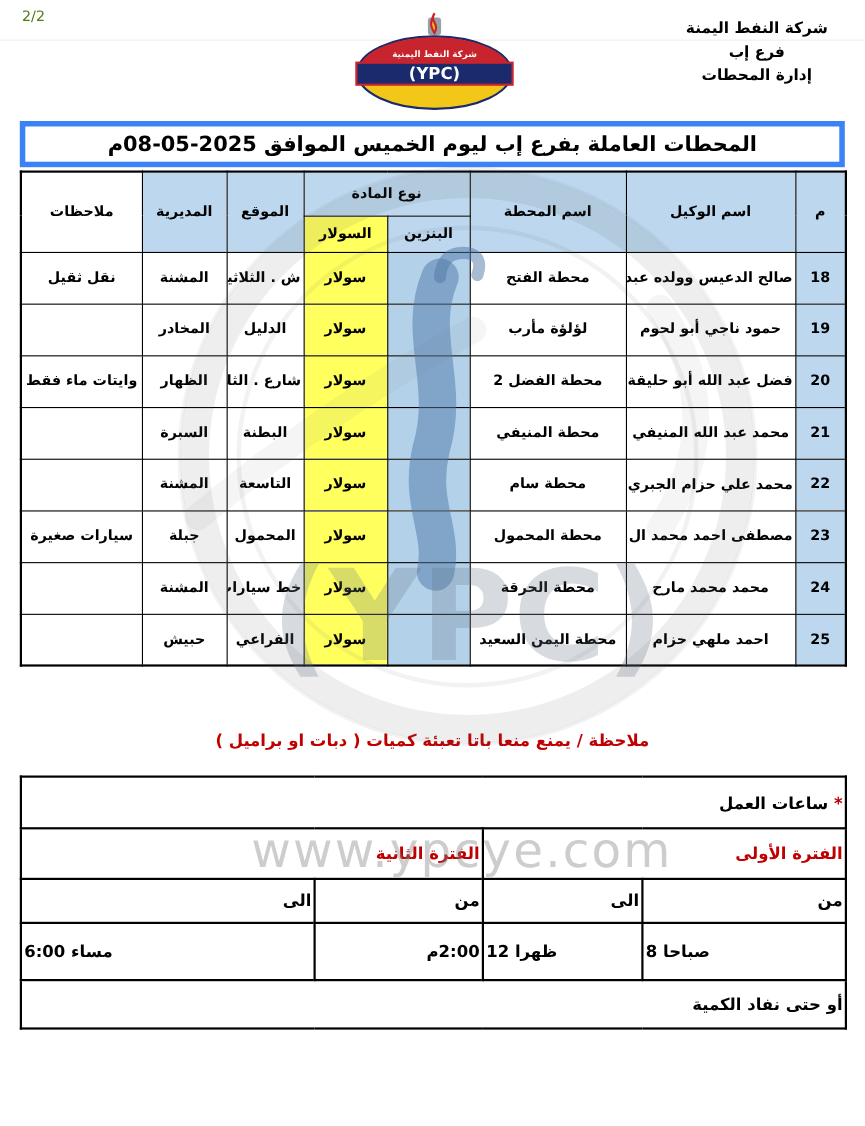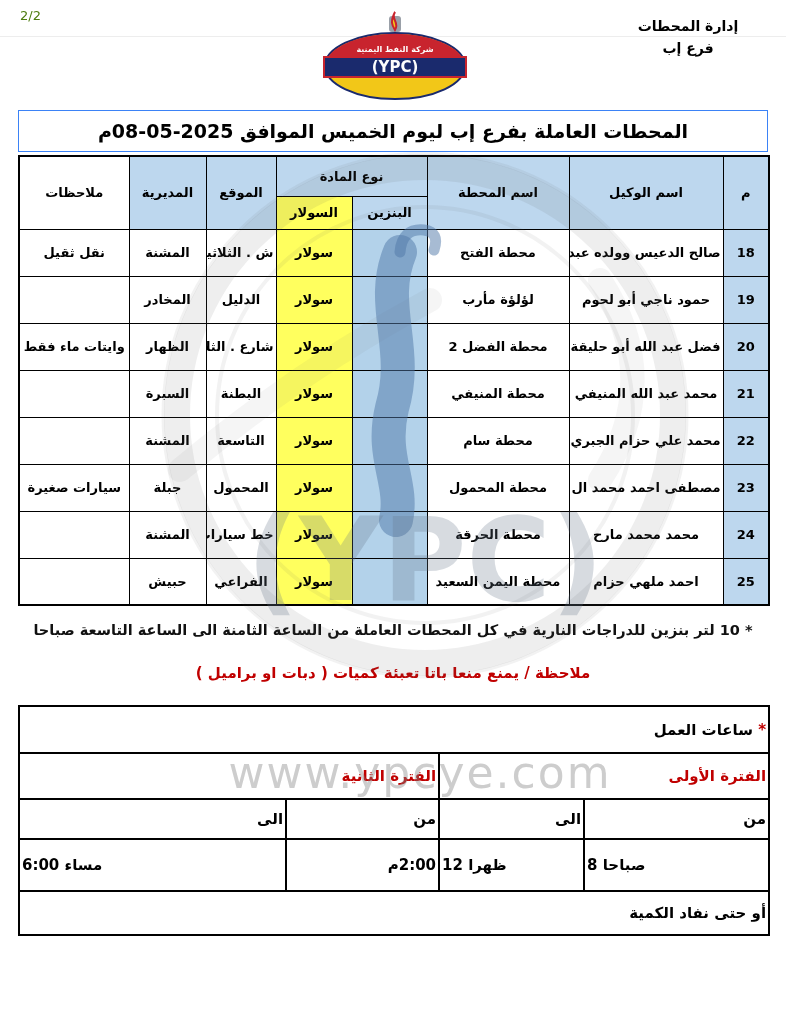--- a/index.html
+++ b/index.html
@@ -7,21 +7,21 @@
     position:relative;width:786px;height:1024px;background:#fff;
     font-family:"DejaVu Sans",sans-serif;color:#000;overflow:hidden;
   }
   .scan-line{position:absolute;left:0;top:36px;width:786px;height:1px;background:rgba(0,0,0,0.07);}
   .page-num{position:absolute;left:20px;top:8px;font-size:13px;color:#4d7c0f;}
   .letterhead{position:absolute;right:8px;top:16px;width:180px;text-align:center;
     font-weight:bold;font-size:14px;line-height:1.55;direction:rtl;}
   .logo{position:absolute;left:320px;top:10px;}
 
   .doc-title{
-    position:absolute;left:18px;top:110px;width:750px;height:42px;border:1px solid #3b82f6;
+    position:absolute;left:18px;top:110px;width:750px;height:42px;border:5px solid #3b82f6;
     background:#fff;display:flex;align-items:center;justify-content:center;
     direction:rtl;font-weight:bold;font-size:19px;box-sizing:border-box;
   }
 
   table{border-collapse:collapse;table-layout:fixed;}
   .stations{position:absolute;left:18px;top:155px;width:750px;direction:rtl;border:2.5px solid #000;}
   .stations th,.stations td{
     border:1.6px solid #000;font-weight:bold;text-align:center;vertical-align:middle;
     padding:0 2px;overflow:hidden;white-space:nowrap;font-size:13px;
   }
@@ -83,22 +83,23 @@
       <path d="M75,2 C70,9 80,12 75,20 C72,15 70,12 75,2 Z" fill="#f2c718" stroke="#c8242e" stroke-width="2"></path>
       <ellipse cx="75" cy="56" rx="70" ry="33" fill="#f2c718" stroke="#1a2a6d" stroke-width="2"></ellipse>
       <path d="M6.5,50 A70,33 0 0 1 143.5,50 Z" fill="#c8242e"></path>
       <text x="75" y="42" text-anchor="middle" font-size="8" font-weight="bold" fill="#ffffff" font-family="DejaVu Sans, sans-serif">شركة النفط اليمنية</text>
       <rect x="4" y="47" width="142" height="20" fill="#1a2a6d" stroke="#c8242e" stroke-width="2"></rect>
       <text x="75" y="62" text-anchor="middle" font-size="15" font-weight="bold" fill="#fdfdfd" font-family="DejaVu Sans, sans-serif">(YPC)</text>
     </svg>
   </div>
 
   <div class="letterhead">
+    <div>شركة النفط اليمنة</div>
+    <div>فرع إب</div>
     <div>إدارة المحطات</div>
-    <div>فرع إب</div>
   </div>
 
   <div class="doc-title">المحطات العاملة بفرع إب ليوم الخميس الموافق 2025-05-08م</div>
 
   <table class="stations">
     <colgroup>
       <col style="width:46px">
         <col style="width:154px">
         <col style="width:142px">
       <col style="width:75px">
@@ -199,21 +200,20 @@
         <td class="c-station">محطة اليمن السعيد</td>
         <td class="c-benzin"></td>
         <td class="c-solar">سولار</td>
         <td class="c-loc">الفراعي</td>
         <td class="c-dist">حبيش</td>
         <td class="c-notes"></td>
       </tr>
     </tbody>
   </table>
 
-  <div class="footnote-black">* 10 لتر بنزين للدراجات النارية في كل المحطات العاملة من الساعة الثامنة الى الساعة التاسعة صباحا</div>
   <div class="footnote-red">ملاحظة / يمنع منعا باتا تعبئة كميات ( دبات او براميل )</div>
 
   <table class="hours">
     <colgroup>
       <col style="width:185px">
         <col style="width:145px">
         <col style="width:153px">
         <col style="width:267px">
     </colgroup>
     <tbody>

